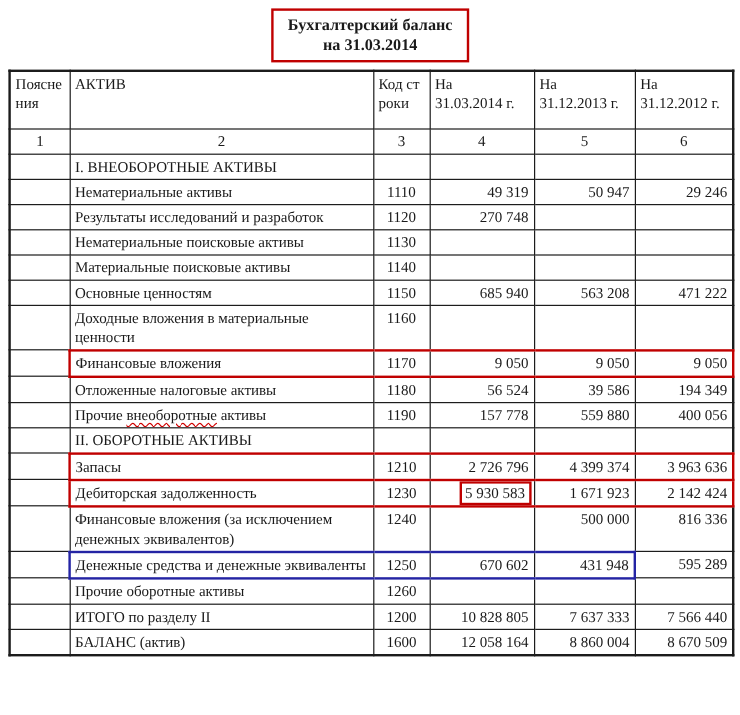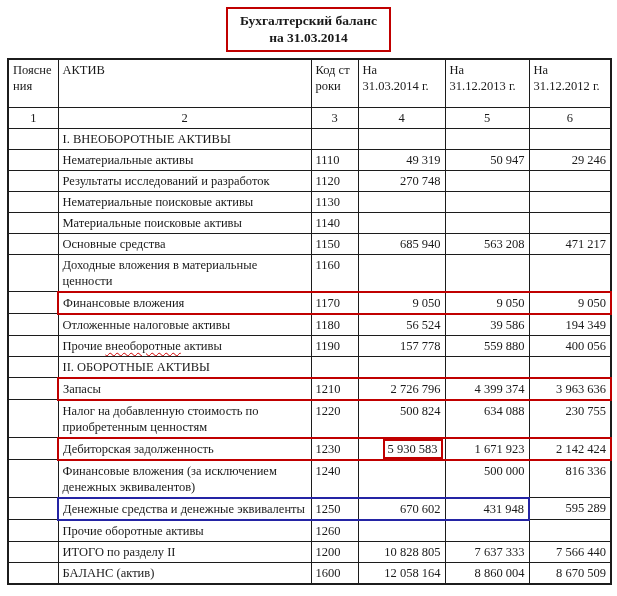--- a/index.html
+++ b/index.html
@@ -32,21 +32,21 @@
     border:1px solid var(--grid);
     font-size:12.5px;line-height:16px;
     vertical-align:top;
     padding:2px 4px;
     overflow:hidden;
   }
   th{font-weight:normal;text-align:left;}
   th.wrap-hard{word-break:break-all;}
   .idx td{text-align:center;padding:1px 2px;line-height:15px;}
   td.lbl{padding-left:5px;padding-right:3px;}
-  td.code{text-align:left;}
+  td.code{text-align:center;}
   td.num{text-align:right;padding-right:5px;}
   
   .hr-t{border-top:2px solid var(--hl-red)!important;}
   .hr-b{border-bottom:2px solid var(--hl-red)!important;}
   .hr-l{border-left:2px solid var(--hl-red)!important;}
   .hr-r{border-right:2px solid var(--hl-red)!important;}
   
   .hb-t{border-top:2px solid var(--hl-blue)!important;}
   .hb-b{border-bottom:2px solid var(--hl-blue)!important;}
   .hb-l{border-left:2px solid var(--hl-blue)!important;}
@@ -147,25 +147,25 @@
         <tr>
           <td></td>
           <td class="lbl">Материальные поисковые активы</td>
           <td class="code">1140</td>
           <td class="num"></td>
           <td class="num"></td>
           <td class="num"></td>
         </tr>
         <tr>
           <td></td>
-          <td class="lbl">Основные средства</td>
+          <td class="lbl">Основные ценностям</td>
           <td class="code">1150</td>
           <td class="num">685 940</td>
           <td class="num">563 208</td>
-          <td class="num">471 217</td>
+          <td class="num">471 222</td>
         </tr>
         <tr>
           <td></td>
           <td class="lbl">Доходные вложения в материальные ценности</td>
           <td class="code">1160</td>
           <td class="num"></td>
           <td class="num"></td>
           <td class="num"></td>
         </tr>
         <tr>
@@ -203,28 +203,20 @@
         <tr>
           <td></td>
           <td class="lbl hr-t hr-b hr-l">Запасы</td>
           <td class="code hr-t hr-b">1210</td>
           <td class="num hr-t hr-b">2 726 796</td>
           <td class="num hr-t hr-b">4 399 374</td>
           <td class="num hr-t hr-b hr-r">3 963 636</td>
         </tr>
         <tr>
           <td></td>
-          <td class="lbl">Налог на добавленную стоимость по приобретенным ценностям</td>
-          <td class="code">1220</td>
-          <td class="num">500 824</td>
-          <td class="num">634 088</td>
-          <td class="num">230 755</td>
-        </tr>
-        <tr>
-          <td></td>
           <td class="lbl hr-t hr-b hr-l">Дебиторская задолженность</td>
           <td class="code hr-t hr-b">1230</td>
           <td class="num hr-t hr-b"><span class="val-box">5 930 583</span></td>
           <td class="num hr-t hr-b">1 671 923</td>
           <td class="num hr-t hr-b hr-r">2 142 424</td>
         </tr>
         <tr>
           <td></td>
           <td class="lbl">Финансовые вложения (за исключением денежных эквивалентов)</td>
           <td class="code">1240</td>

